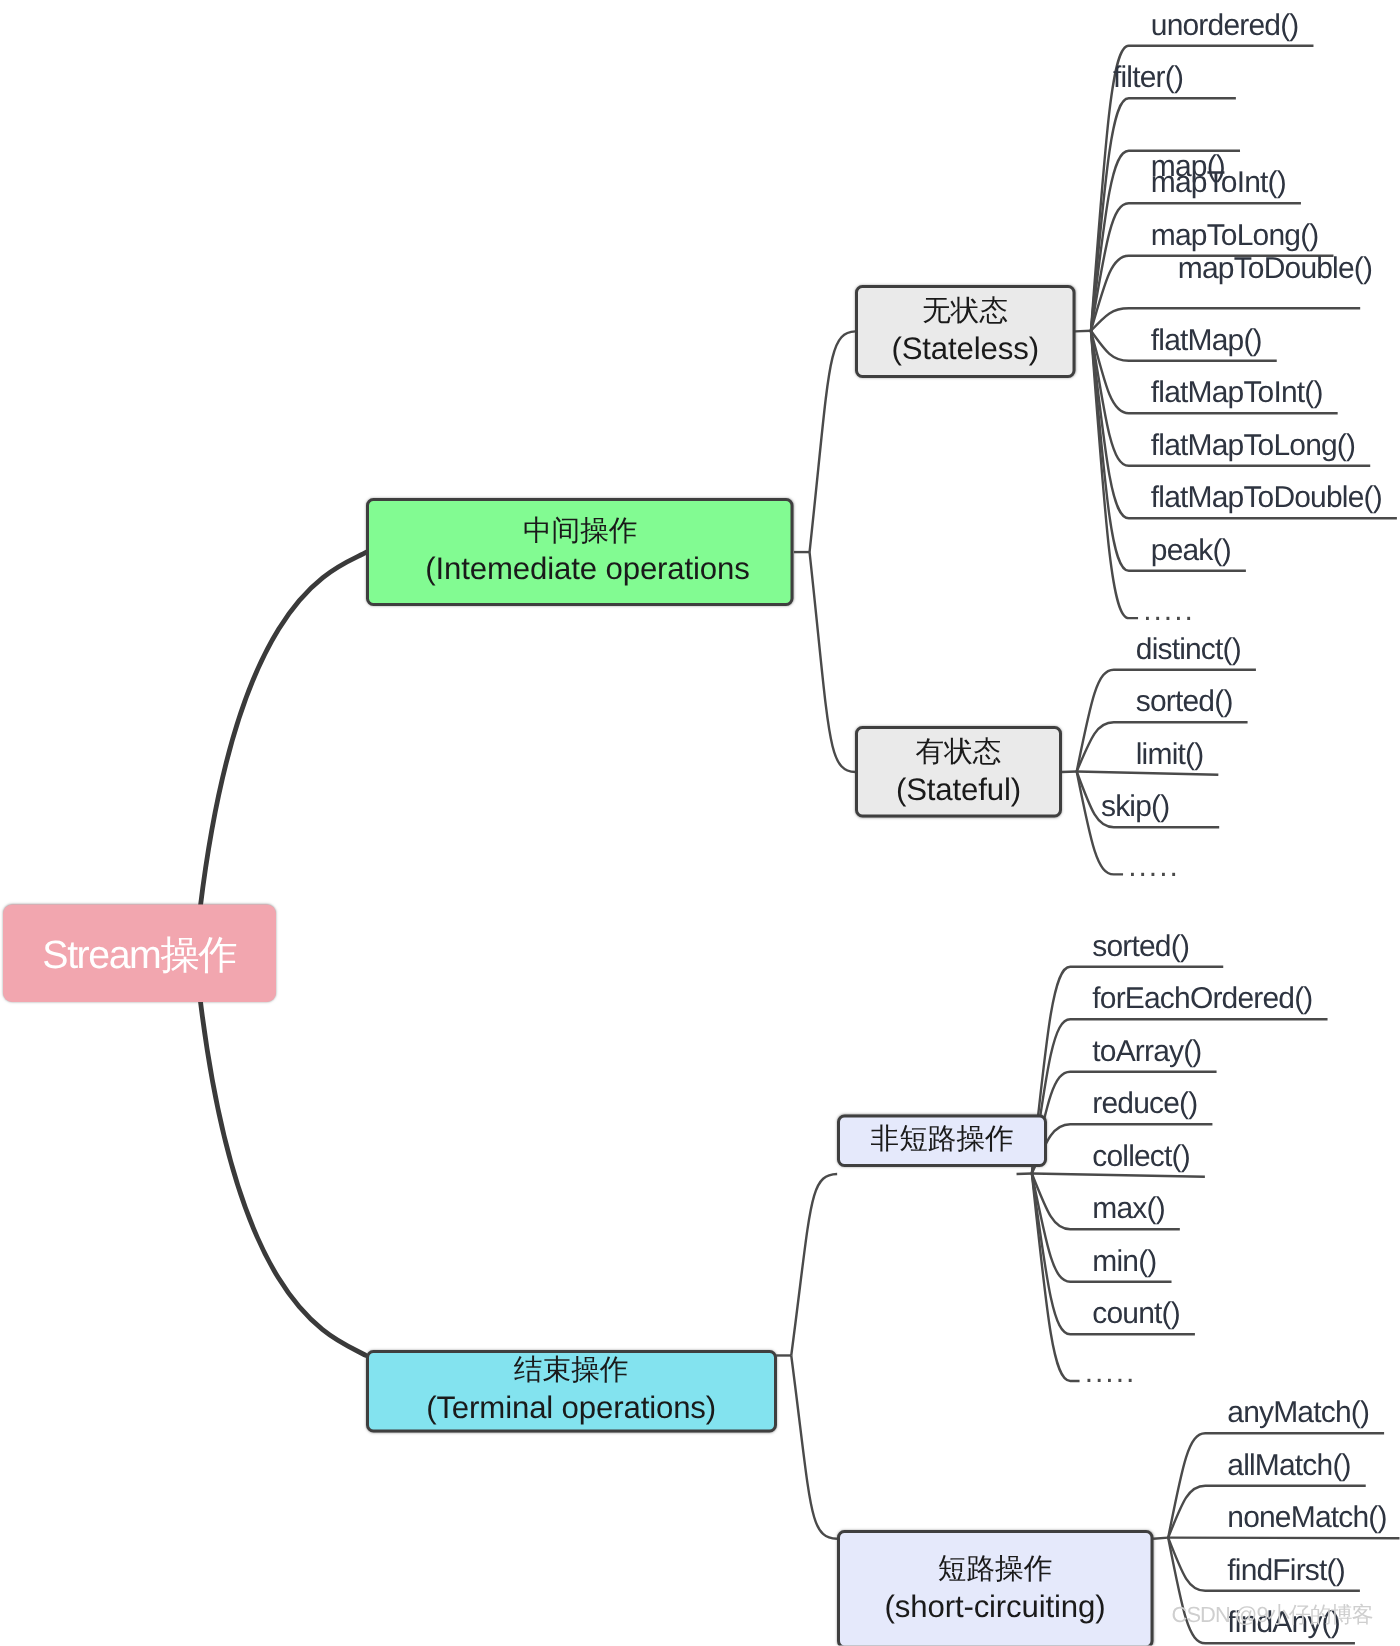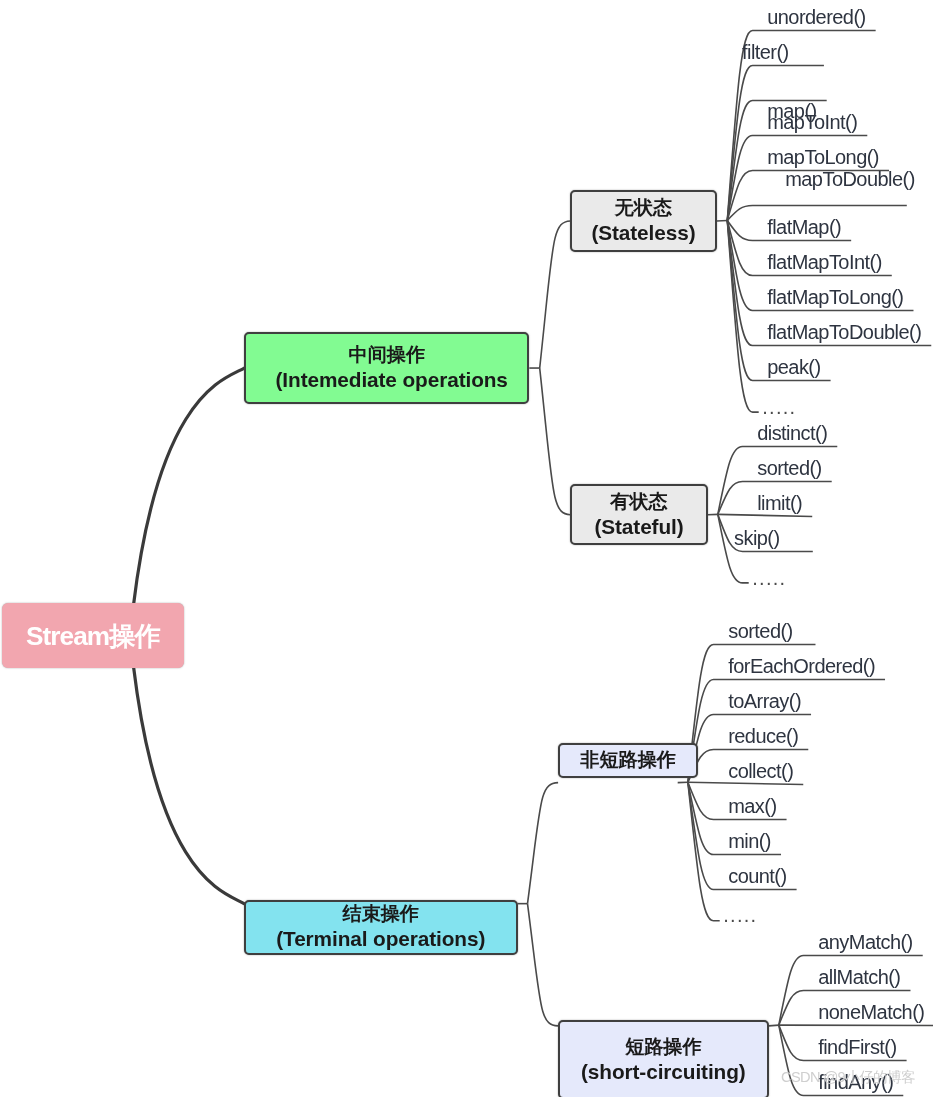--- a/index.html
+++ b/index.html
@@ -5,21 +5,21 @@
 <style>
   html,body{margin:0;padding:0;background:#ffffff;}
   body{width:933px;height:1097px;position:relative;overflow:hidden;
        font-family:"Liberation Sans",sans-serif;}
   #stage{position:absolute;left:0;top:0;width:933px;height:1097px;}
   svg#wires{position:absolute;left:0;top:0;width:933px;height:1097px;}
   .node{position:absolute;box-sizing:border-box;display:flex;flex-direction:column;
         align-items:center;justify-content:center;border-radius:5px;
         border:2.4px solid #474747;
         box-shadow:0 0 1.6px rgba(70,70,70,0.55);}
-  .node .l{white-space:nowrap;font-weight:bold;color:#1a1a1a;
+  .node .l{white-space:nowrap;font-weight:normal;color:#1a1a1a;
            font-size:20.8px;letter-spacing:-0.1px;line-height:25px;
            position:relative;top:-1.2px;}
   .node .cjk{font-size:19.1px;letter-spacing:0px;}
   #n-intermediate .l:last-child{left:4.9px;}
   #n-root{border:none;border-radius:6px;}
   #n-root .l{color:#ffffff;font-size:26.2px;letter-spacing:-0.95px;line-height:30px;top:0px;}
   .leaf{position:absolute;white-space:nowrap;color:#2e3440;
         font-size:20px;letter-spacing:-0.55px;line-height:23px;}
   .leaf.dots{color:#4a4a4a;letter-spacing:1.3px;}
   #watermark{position:absolute;color:#cfcfcf;white-space:nowrap;

